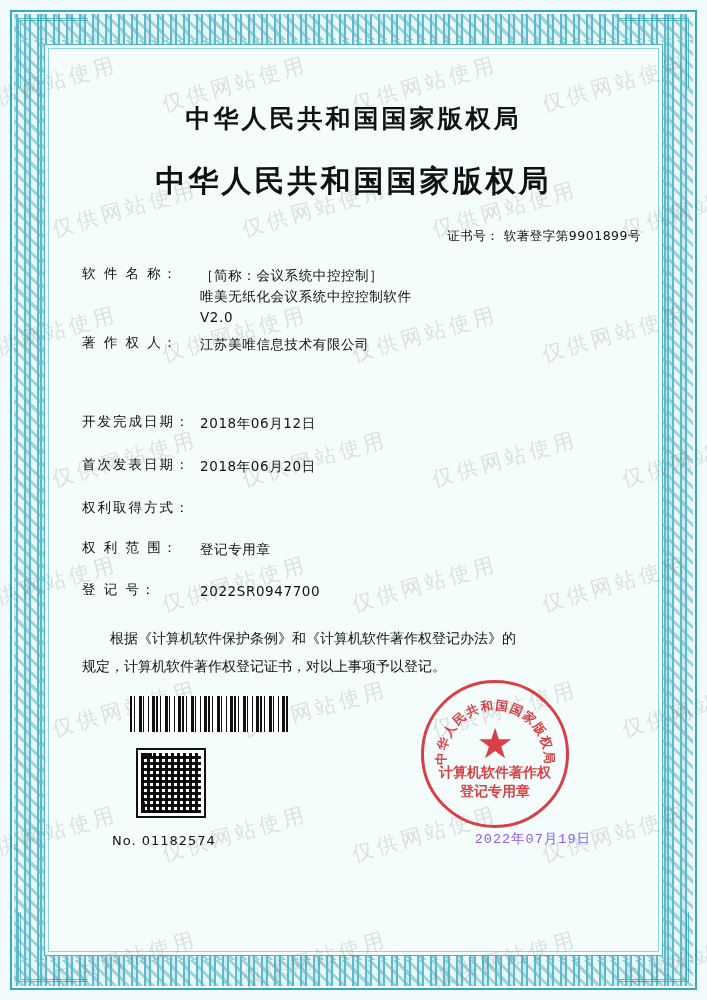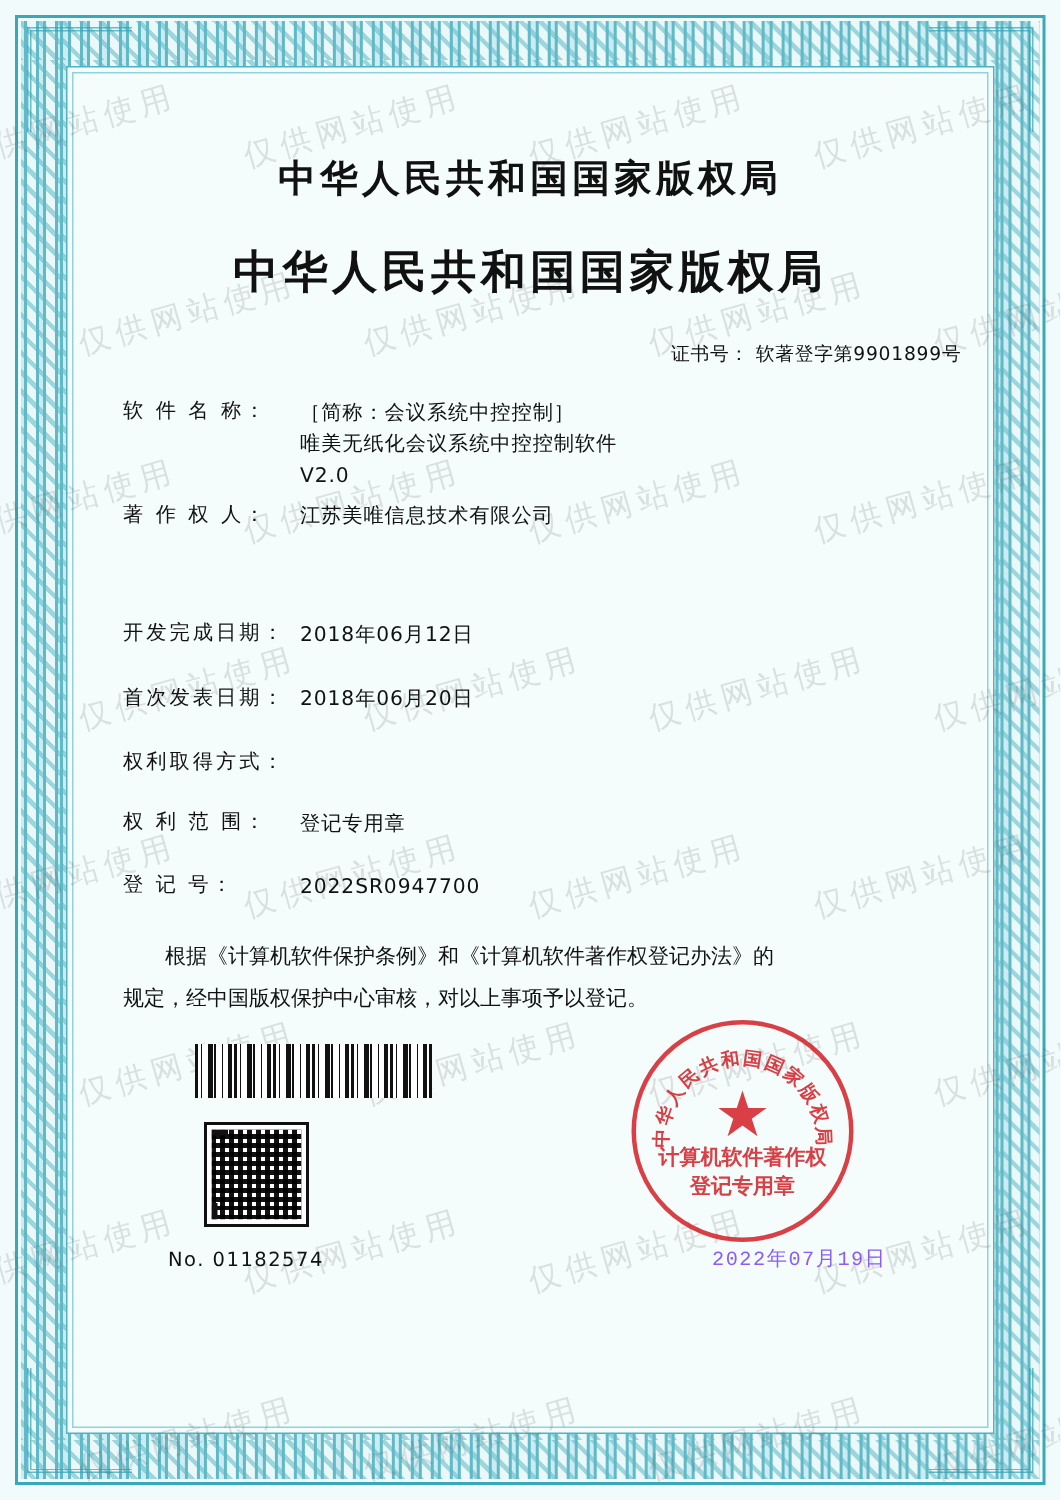--- a/index.html
+++ b/index.html
@@ -344,21 +344,21 @@
         <div class="field row-spaced">
           <div class="lbl">登  记  号：</div>
           <div class="val val-lines">
             <div>2022SR0947700</div>
           </div>
         </div>
       </div>
 
     <div class="paragraph">
       <span class="indent"></span><span>根据《计算机软件保护条例》和《计算机软件著作权登记办法》的</span><br>
-      <span>规定，经中国版权保护中心审核，对以上事项予以登记。</span>
+      <span>规定，计算机软件著作权登记证书，对以上事项予以登记。</span>
     </div>
 
     <div class="barcode"></div>
     <div class="qrcode"></div>
 
     <div class="seal">
       <div class="arc-text">
         <svg viewBox="0 0 148 148">
           <defs>
             <path id="arcpath" d="M 22,80 A 52,52 0 0 1 126,80" fill="none"></path>

